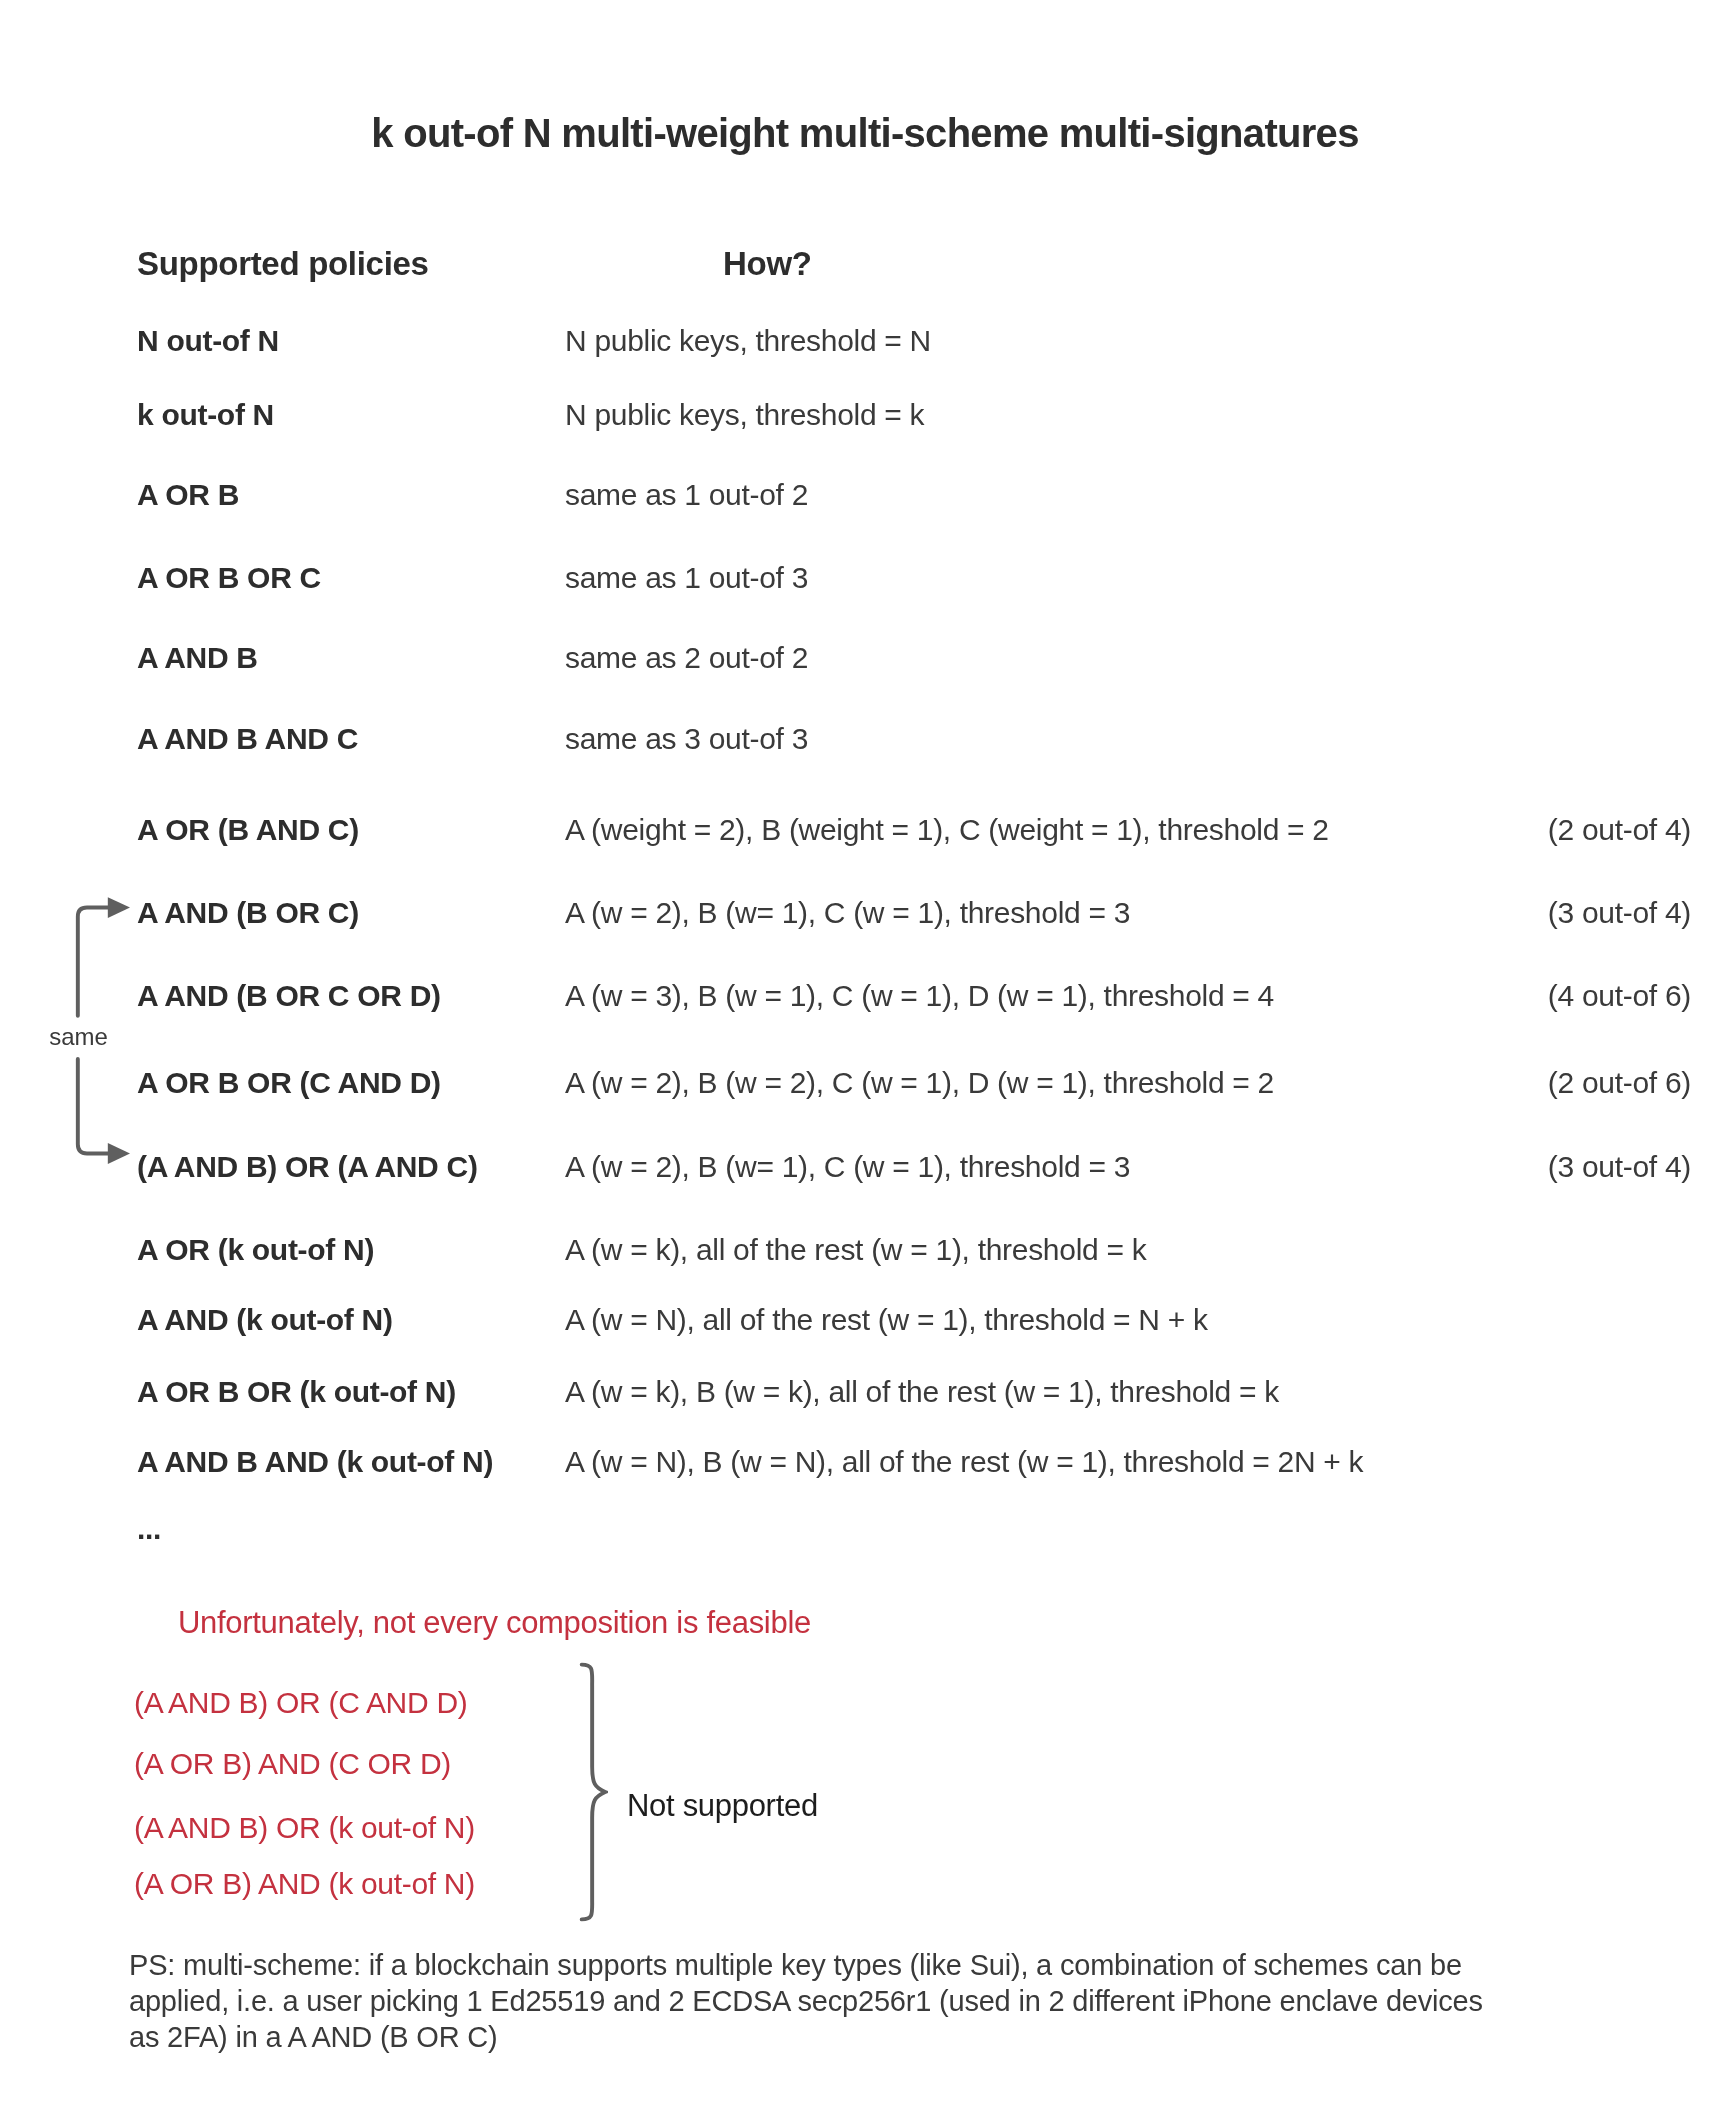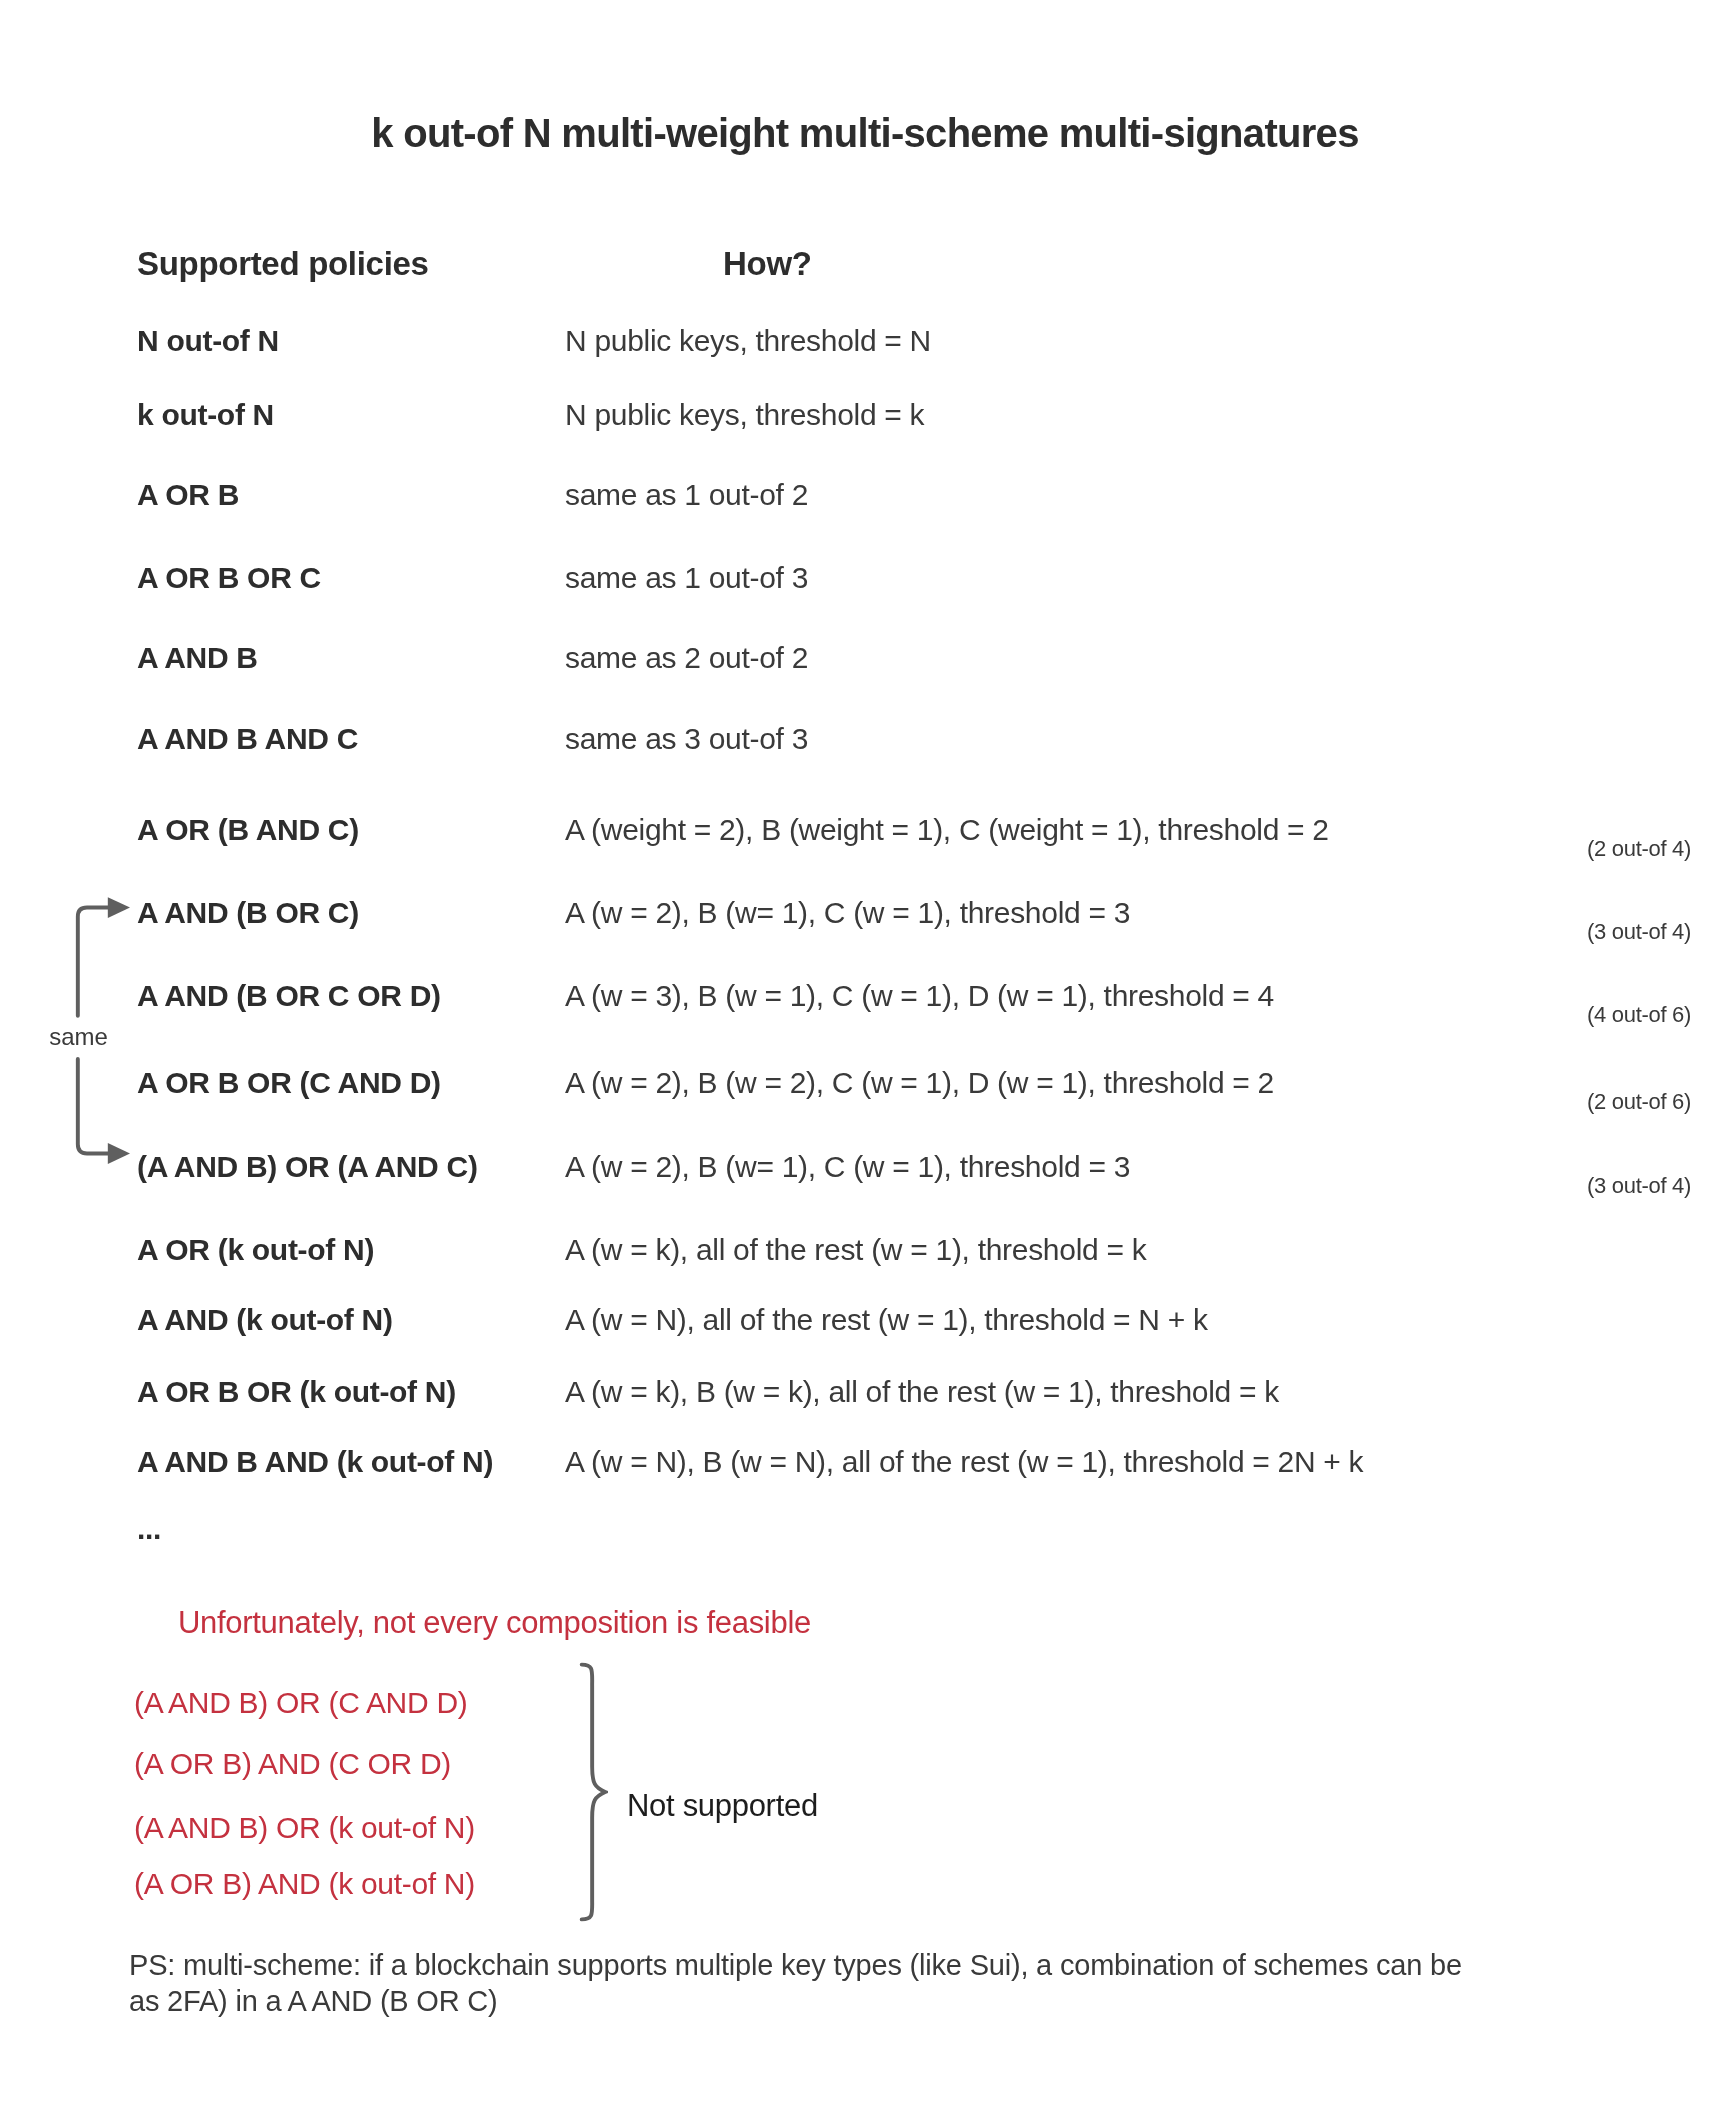--- a/index.html
+++ b/index.html
@@ -51,25 +51,24 @@
     font-size:30px;
     letter-spacing:-0.3px;
     color:var(--body,#3a3a3a);
     white-space:nowrap;
   }
   .equiv{
     position:absolute;
     right:0; top:0;
     height:39px;
     display:flex;align-items:center;
-    font-size:22px;
+    font-size:30px;
     letter-spacing:-0.3px;
     color:var(--body,#3a3a3a);
     white-space:nowrap;
-    margin-top:19px;
   }
   .same-bracket{
     position:absolute;
     left:36px; top:888px;
     width:98px; height:287px;
   }
   .same-label{
     position:absolute;
     left:36px; top:1023px;
     width:85px;
@@ -235,17 +234,18 @@
       <div class="red-item" style="top: 1865px;">(A OR B) AND (k out-of N)</div>
     </div>
 
   <svg class="brace" viewBox="0 0 50 398" xmlns="http://www.w3.org/2000/svg">
     <path class="stroke" d="M10,4 C28,4 26,12 26,36 L26,160 C26,186 30,192 46,199 C30,206 26,212 26,238 L26,362 C26,386 28,394 10,394" stroke-linecap="round"></path>
   </svg>
   <div class="not-supported">Not supported</div>
 
   <div class="ps-note" id="ps-note">
       <div class="ps-line">PS: multi-scheme: if a blockchain supports multiple key types (like Sui), a combination of schemes can be</div>
+      <div class="ps-line">applied, i.e. a user picking 1 Ed25519 and 2 ECDSA secp256r1 (used in 2 different iPhone enclave devices</div>
       <div class="ps-line">as 2FA) in a A AND (B OR C)</div>
     </div>
 
 </div>
 
 
 </body></html>

